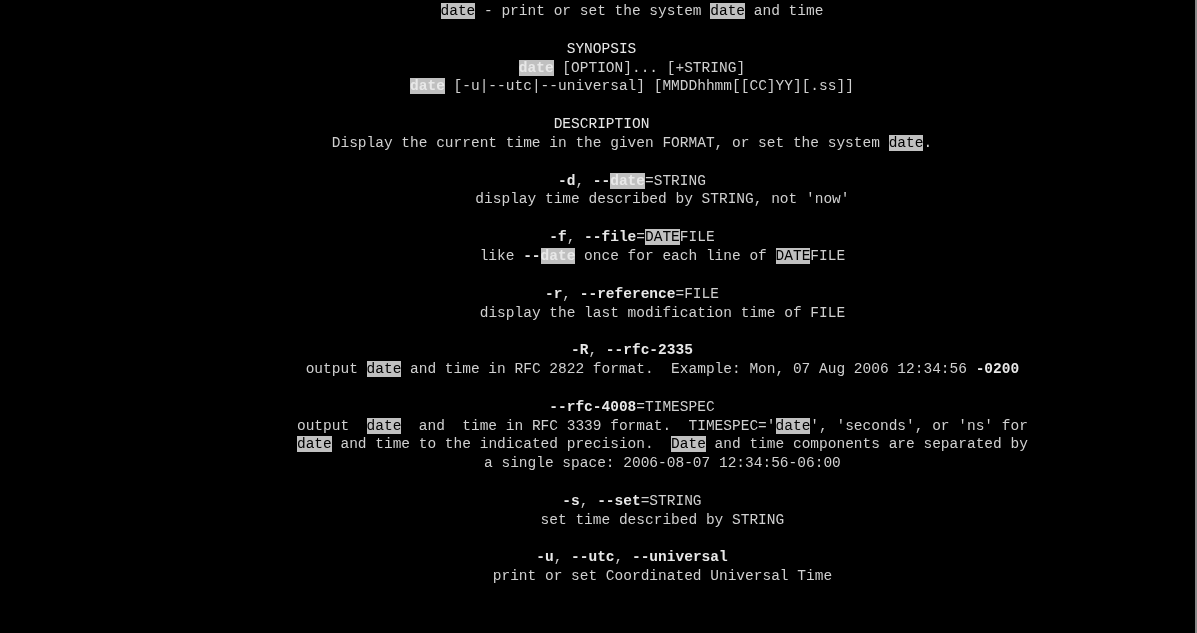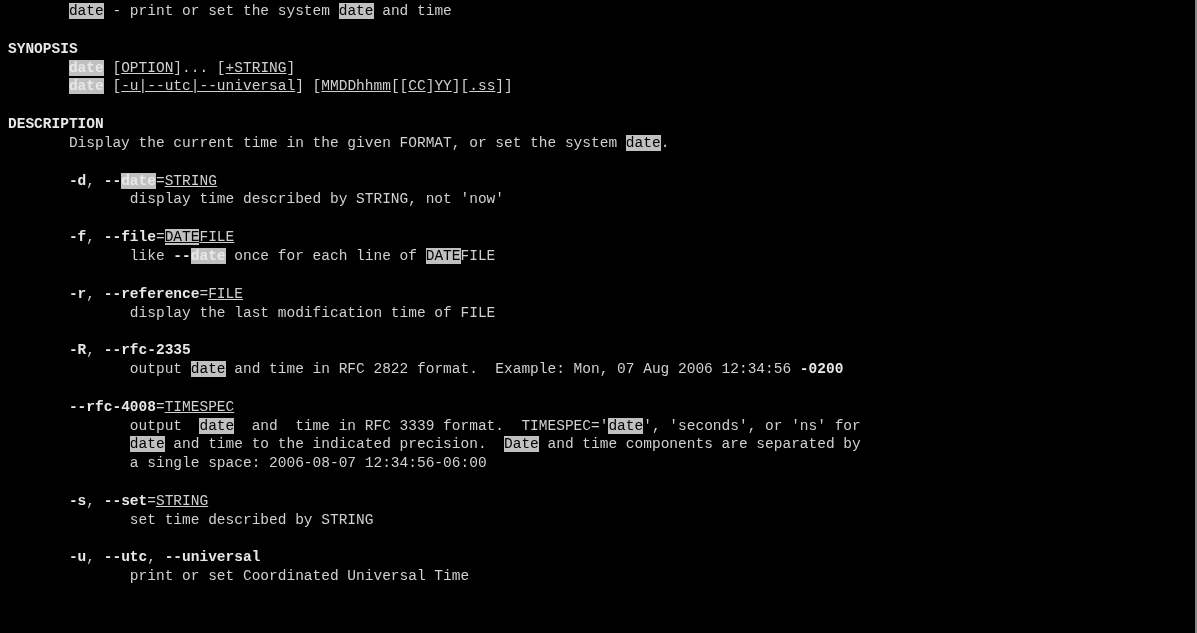--- a/index.html
+++ b/index.html
@@ -1,42 +1,41 @@
 <!DOCTYPE html>
 <html><head>
   <meta charset="utf-8">
   <style>
-    * { margin: 0; padding: 0; box-sizing: border-box; }
+    * { margin: 0; padding: 0; box-sizing: border-box; text-align: center; }
     body {
       background: #000;
       color: #d0d0d0;
       font-family: "Consolas", "Courier New", monospace;
       font-size: 14.5px;
       line-height: 1.3;
       width: 1197px;
       height: 633px;
       overflow: hidden;
       white-space: pre;
       border-right: 2px solid #888;
       padding-left: 8px;
       padding-top: 2px;
     }
     .hl {
       background: #c0c0c0;
       color: #000;
     }
     .ul {
-      text-decoration: underline;
     }
     .bold {
       font-weight: bold;
       color: #e8e8e8;
     }
     .section {
-      font-weight: bold;
+      font-weight: normal;
       color: #e8e8e8;
     }
   </style>
 </head>
 <body><div id="content">       <span class="hl">date</span> - print or set the system <span class="hl">date</span> and time
 
 <span class="section">SYNOPSIS</span>
        <span class="hl bold">date</span> [<span class="ul">OPTION</span>]... [<span class="ul">+STRING</span>]
        <span class="hl bold">date</span> [<span class="ul">-u|--utc|--universal</span>] [<span class="ul">MMDDhhmm</span>[[<span class="ul">CC</span>]<span class="ul">YY</span>][<span class="ul">.ss</span>]]
 

